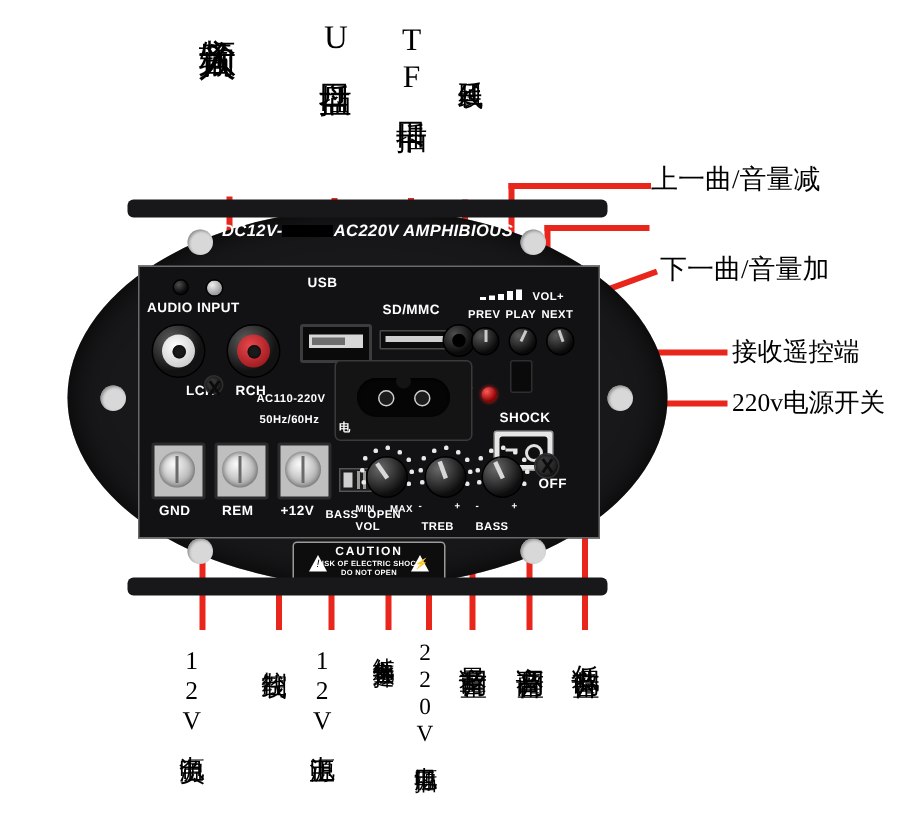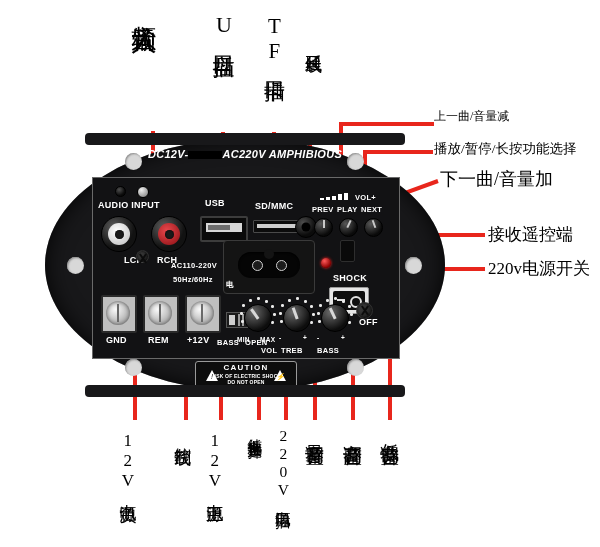--- a/index.html
+++ b/index.html
@@ -162,22 +162,21 @@
 
   <div class="ln vline" style="left:221px;top:132px;height:52px;"></div>
   <div class="arw down" style="left:214px;top:178px;"></div>
 
   <div class="ln vline" style="left:272px;top:132px;height:55px;"></div>
   <div class="arw down" style="left:265px;top:181px;"></div>
 
   <div class="ln vline" style="left:308px;top:133px;height:63px;"></div>
   <div class="arw down" style="left:301px;top:190px;"></div>
 
-  <div class="lbl horiz" style="left:434px;top:110px;font-size:12px;">上一曲/音量减</div>
-  <div class="lbl horiz" style="left:434px;top:142px;font-size:13.5px;">播放/暂停/长按功能选择</div>
+  <div class="lbl horiz" style="left:434px;top:110px;font-size:18px;">上一曲/音量减</div>
   <div class="lbl horiz" style="left:488px;top:226px;font-size:17px;">接收遥控端</div>
   <div class="lbl horiz" style="left:440px;top:170px;font-size:18px;">下一曲/音量加</div>
   <div class="lbl horiz" style="left:488px;top:260px;font-size:17px;">220v电源开关</div>
 
   <div class="ln hline" style="left:339px;top:122px;width:95px;"></div>
   <div class="ln vline" style="left:339px;top:122px;height:56px;"></div>
   <div class="arw down" style="left:332px;top:174px;"></div>
 
   <div class="ln hline" style="left:363px;top:150px;width:70px;"></div>
   <div class="ln vline" style="left:363px;top:150px;height:29px;"></div>
@@ -280,21 +279,21 @@
         <div class="ring"></div>
           <div class="ctr"></div>
       </div>
       <div class="psilk" style="left:15px;top:77px;padding-left:16px;">LCH</div>
       <div class="psilk" style="left:64px;top:77px;">RCH</div>
       <div class="plate-screw" style="left:43px;top:72px;width:11px;height:11px;">
           <i></i>
           <i></i>
         </div>
 
-      <div class="psilk" style="left:112px;top:20px;">USB</div>
+      <div class="psilk" style="left:112px;top:5px;">USB</div>
       <div id="usb" style="left:107px;top:38px;">
           <i></i>
         </div>
 
       <div class="psilk" style="left:162px;top:23px;">SD/MMC</div>
       <div id="sd" style="left:160px;top:42px;">
           <i></i>
         </div>
 
       <div class="jack" style="left:202px;top:38px;width:20px;height:20px;">
@@ -373,21 +372,21 @@
           <s style="left:34px;top:9px;"></s>
         <s style="left:36px;top:17px;"></s>
           <s style="left:4px;top:24px;"></s>
           <s style="left:34px;top:25px;"></s>
       </div>
       <div class="pot" style="left:151px;top:126px;">
           <b style="transform:translateX(-50%) rotate(-35deg);"></b>
         </div>
       <div class="psilk xs" style="left:144px;top:158px;">MIN</div>
       <div class="psilk xs" style="left:167px;top:158px;">MAX</div>
-      <div class="psilk sm" style="left:168px;top:168px;">VOL</div>
+      <div class="psilk sm" style="left:144px;top:168px;">VOL</div>
 
       <div class="dots" style="left:183px;top:118px;">
         <s style="left:3px;top:16px;"></s>
           <s style="left:5px;top:8px;"></s>
           <s style="left:12px;top:3px;"></s>
         <s style="left:20px;top:1px;"></s>
           <s style="left:28px;top:4px;"></s>
           <s style="left:34px;top:9px;"></s>
         <s style="left:36px;top:17px;"></s>
           <s style="left:4px;top:24px;"></s>

